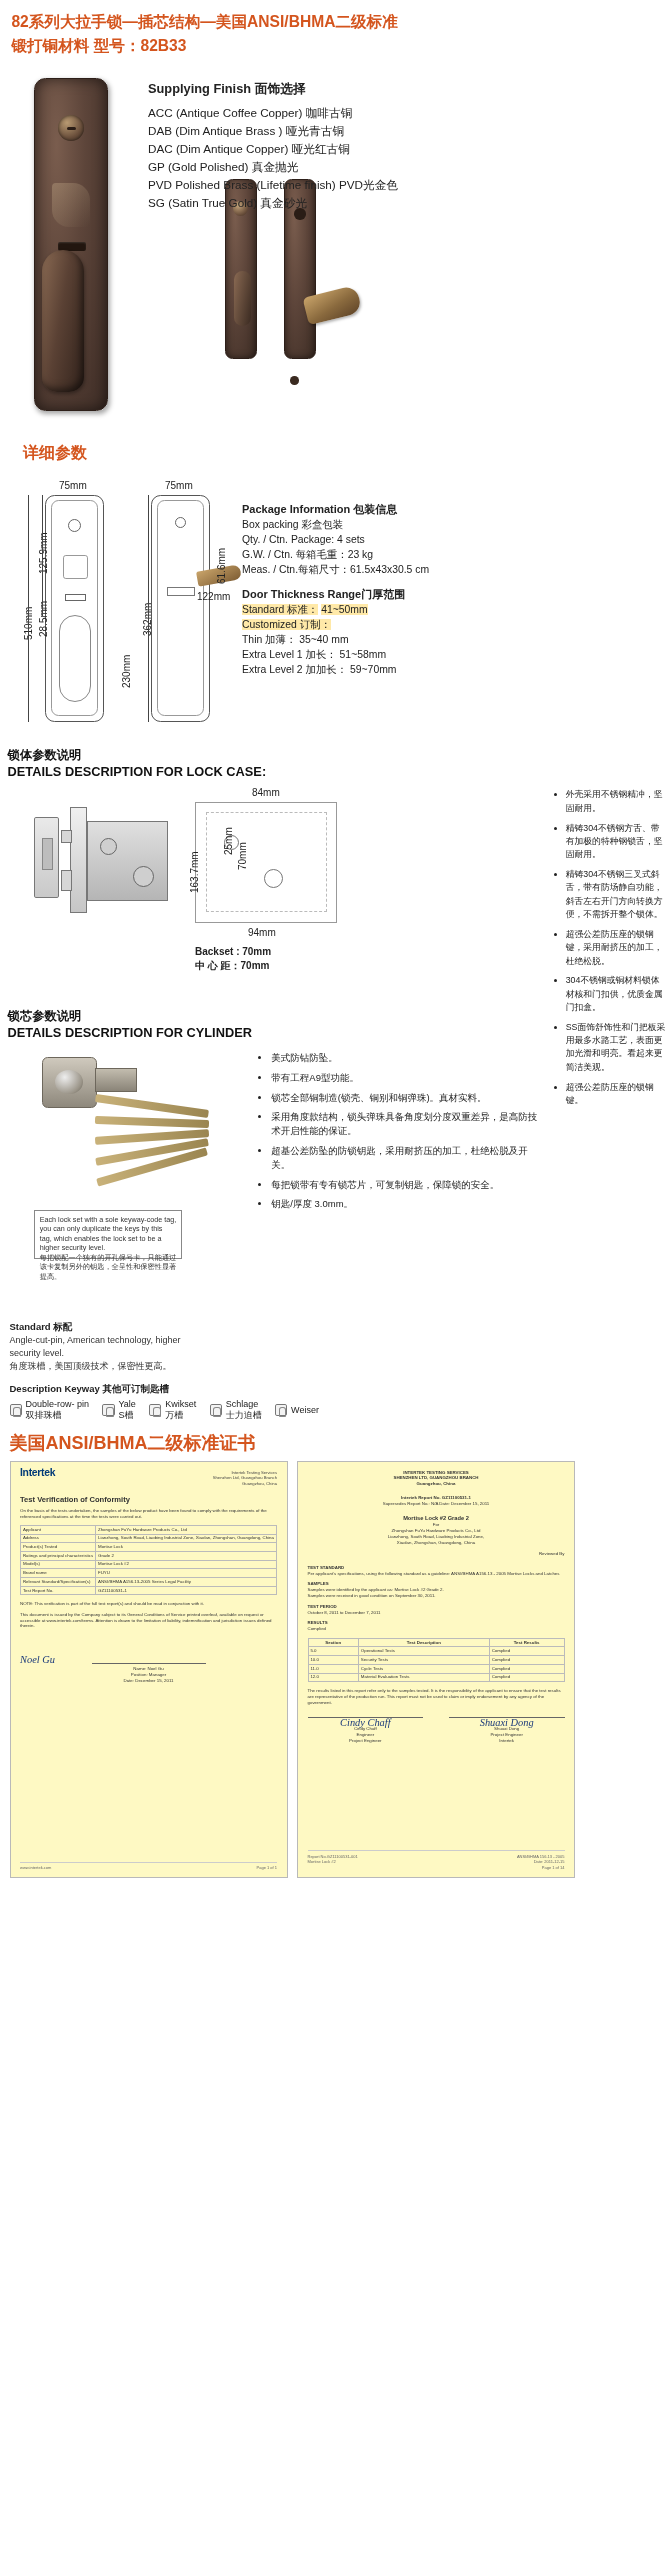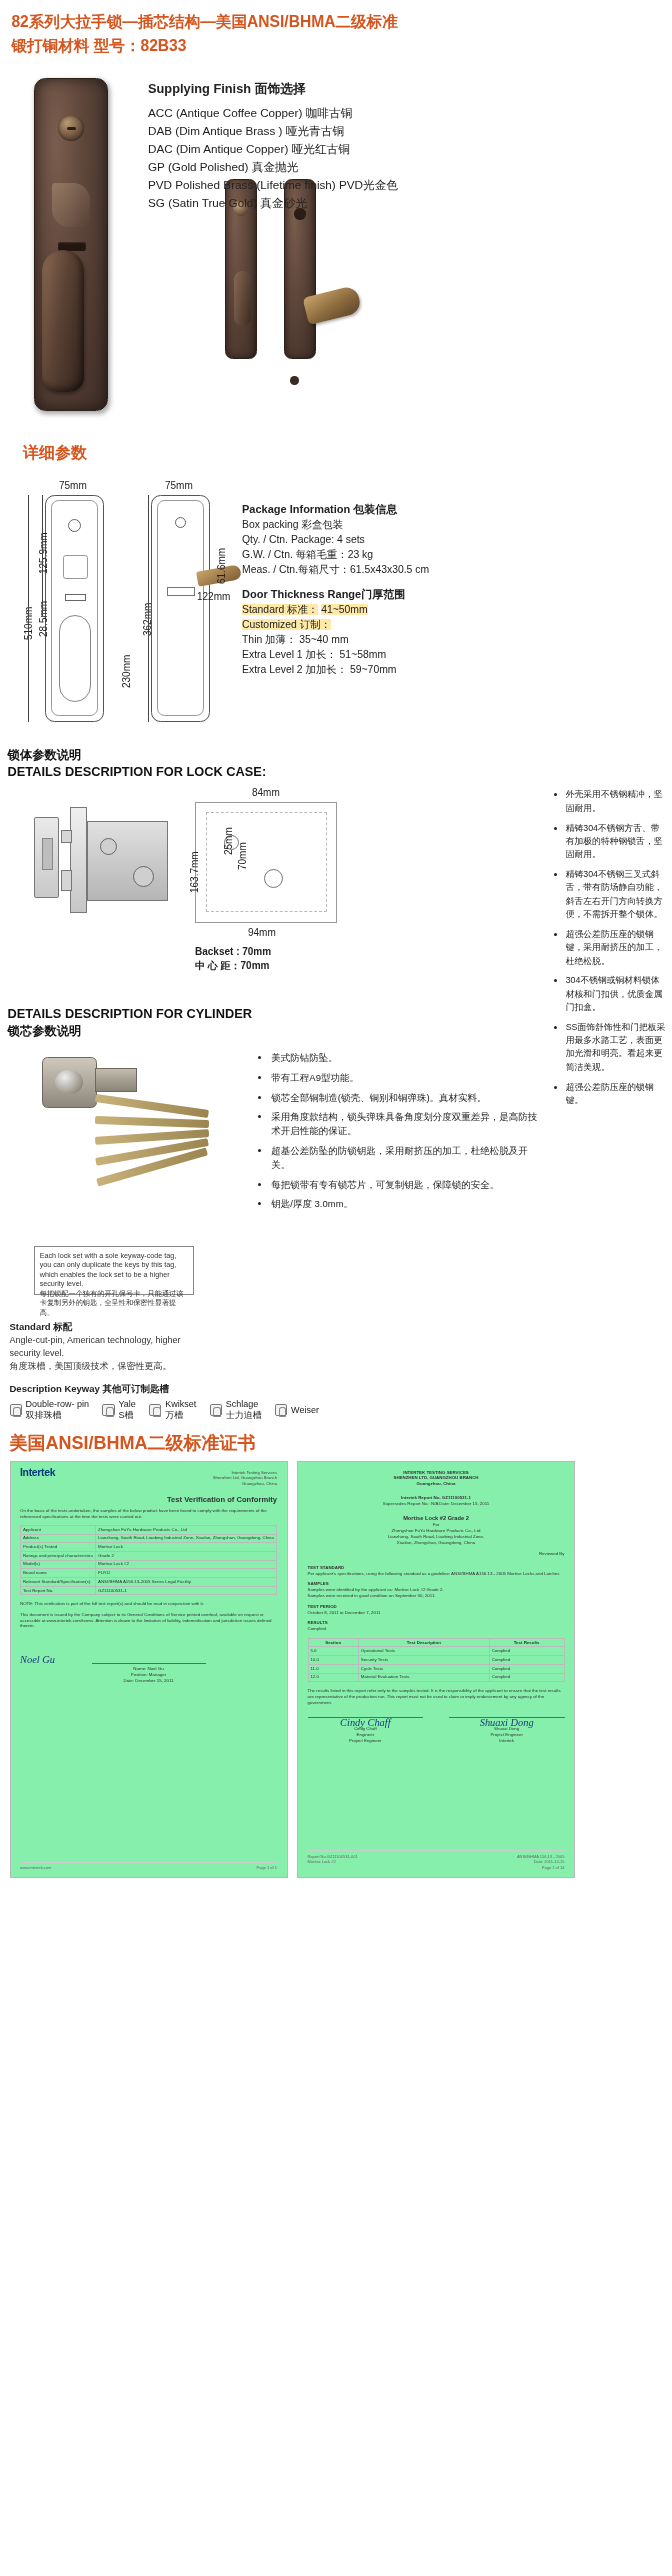--- a/index.html
+++ b/index.html
@@ -137,44 +137,44 @@
   .bullets { position:absolute; right: 5.7px; top: 9.5px; width: 112px; font-size: 8.8px; line-height: 13.3px; color:#222; }
   .bullets li { margin-bottom: 6.6px; }
   .bullets ul { padding-left: 11.4px; margin:0; }
 
   
   .cyl-sec { position:relative; height: 275px; }
   .cyl-bullets { position:absolute; left: 258px; top: 11.4px; width: 284px; font-size: 9.5px; line-height:14px; }
   .cyl-bullets li{ margin-bottom:5.7px; }
   .cyl-bullets ul{ padding-left:13.3px; margin:0; }
   .keyway-note {
-    position:absolute; left: 34px; top: 170px; width: 160px; height: 49px;
-    border:0.9px solid #888; font-size:7.2px; line-height:9.5px; padding:3.8px 4.7px; color:#333;margin-top:36px;
+    position:absolute; left: 34px; top: 170px; width: 148px; height: 49px;
+    border:0.9px solid #888; font-size:7.2px; line-height:9.5px; padding:3.8px 4.7px; color:#333;
   }
 
   
   .keyway { position:relative; margin-top: 5.7px; padding: 0 9.5px; }
   .kw-title { color:#d4551e; font-size: 11px; font-weight:bold; }
   .kw-sub { font-size: 9px; line-height: 13.3px; color:#333; }
   .kw-cols { display:flex; gap: 9.5px; margin-top:1.9px;flex-direction:column; }
   .kw-col { }
   .kw-opt { display:flex; align-items:center; font-size: 9px; gap:3.8px; margin-top:2.8px; }
   .kw-ico { width: 12.3px; height: 12.3px; border:0.9px solid #777; border-radius:1.9px; display:inline-block; background:#f3f3f3; position:relative;}
   .kw-ico:after{ content:""; position:absolute; left:2.8px; top:1.9px; width:5.7px; height:8.5px; border:0.9px solid #888; border-radius:2.8px 2.8px 0.9px 0.9px;}
 
   
   .cert-head { color:#d4551e; font-size: 18px; font-weight:bold; margin: 9.5px 0 5.7px 9.5px; }
   .certs { display:flex; gap: 9.5px; padding: 0 9.5px; }
   .cert {
-    width: 278px; height: 417px; border: 0.9px solid #b9b9b9; background:#86efac;
+    width: 278px; height: 417px; border: 0.9px solid #b9b9b9; background:#fef9c3;
     font-size: 4.4px; line-height: 5.9px; color:#333; padding: 7.6px 9.5px; overflow:hidden;
     position: relative;
   }
   .cert .ct-logo { font-size: 10.4px; font-weight:bold; color:#003a78; letter-spacing:-0.3px;}
-  .cert .ct-title { text-align:right; font-weight:bold; font-size: 7.6px; margin: 9.5px 0 5.7px; }
+  .cert .ct-title { text-align:left; font-weight:bold; font-size: 7.6px; margin: 9.5px 0 5.7px; }
   .cert .ct-p { margin: 0 0 4.7px 0; }
   .cert table { width:100%; border-collapse: collapse; font-size: 4.4px; }
   .cert td, .cert th { border: 0.5px solid #bbb; padding: 0.9px 1.9px; }
   .cert .sig { margin-top: 11.4px; display:flex; justify-content: space-between; font-size:4.4px;}
   .cert .sig .s { width: 45%; border-top: 0.5px solid #666; padding-top:1.9px; text-align:center;}
   .cert .scribble { font-family:"Liberation Serif", serif; font-style:italic; font-size: 10.4px; color:#1b3a7a; }
   .cert .foot { position:absolute; left:9.5px; right:9.5px; bottom:5.7px; font-size:4px; color:#666; border-top:0.5px solid #ccc; padding-top:2.8px;}
   .cert .hdr-right { text-align:right; font-size:4.2px; color:#444; }
   .cert .rowflex{ display:flex; justify-content:space-between; }
 
@@ -317,22 +317,22 @@
         <li>精铸304不锈钢方舌、带有加极的特种钢锁舌，坚固耐用。</li>
         <li>精铸304不锈钢三叉式斜舌，带有防场静自功能，斜舌左右开门方向转换方便，不需拆开整个锁体。</li>
         <li>超强公差防压座的锁钢键，采用耐挤压的加工，杜绝松脱。</li>
         <li>304不锈钢或铜材料锁体材核和门扣供，优质金属门扣盒。</li>
         <li>SS面饰舒饰性和门把板采用最多水路工艺，表面更加光滑和明亮。看起来更简洁美观。</li>
         <li>超强公差防压座的锁钢键。</li>
       </ul>
     </div>
   </div>
 
+  <div class="sec-head-black cn">锁芯参数说明</div>
   <div class="sec-head-black">DETAILS DESCRIPTION FOR CYLINDER</div>
-  <div class="sec-head-black cn">锁芯参数说明</div>
 
   <div class="cyl-sec">
 
     <div style="position:absolute;left:42px;top:17px;width:55px;height:51px;border-radius:5.7px;background:linear-gradient(180deg,#cfc9bd,#8e887c);border:0.9px solid #6d675c;"></div>
     <div style="position:absolute;left:55px;top:30px;width:28px;height:24.6px;border-radius:50%;background:radial-gradient(circle at 35% 30%,#eee,#9a9488 70%,#5d584e);"></div>
     <div style="position:absolute;left:95px;top:28px;width:42px;height:24.6px;background:linear-gradient(180deg,#c2bcae,#8a8478);border:0.9px solid #6d675c;"></div>
 
     <div style="position:absolute;left:95px;top:62px;width:114px;height:7.6px;background:linear-gradient(90deg,#c9b27a,#9a8550);transform:rotate(8deg);border-radius:1.9px;"></div>
     <div style="position:absolute;left:95px;top:78px;width:114px;height:7.6px;background:linear-gradient(90deg,#c9b27a,#9a8550);transform:rotate(2deg);border-radius:1.9px;"></div>
     <div style="position:absolute;left:95px;top:93px;width:114px;height:7.6px;background:linear-gradient(90deg,#c9b27a,#9a8550);transform:rotate(-4deg);border-radius:1.9px;"></div>

